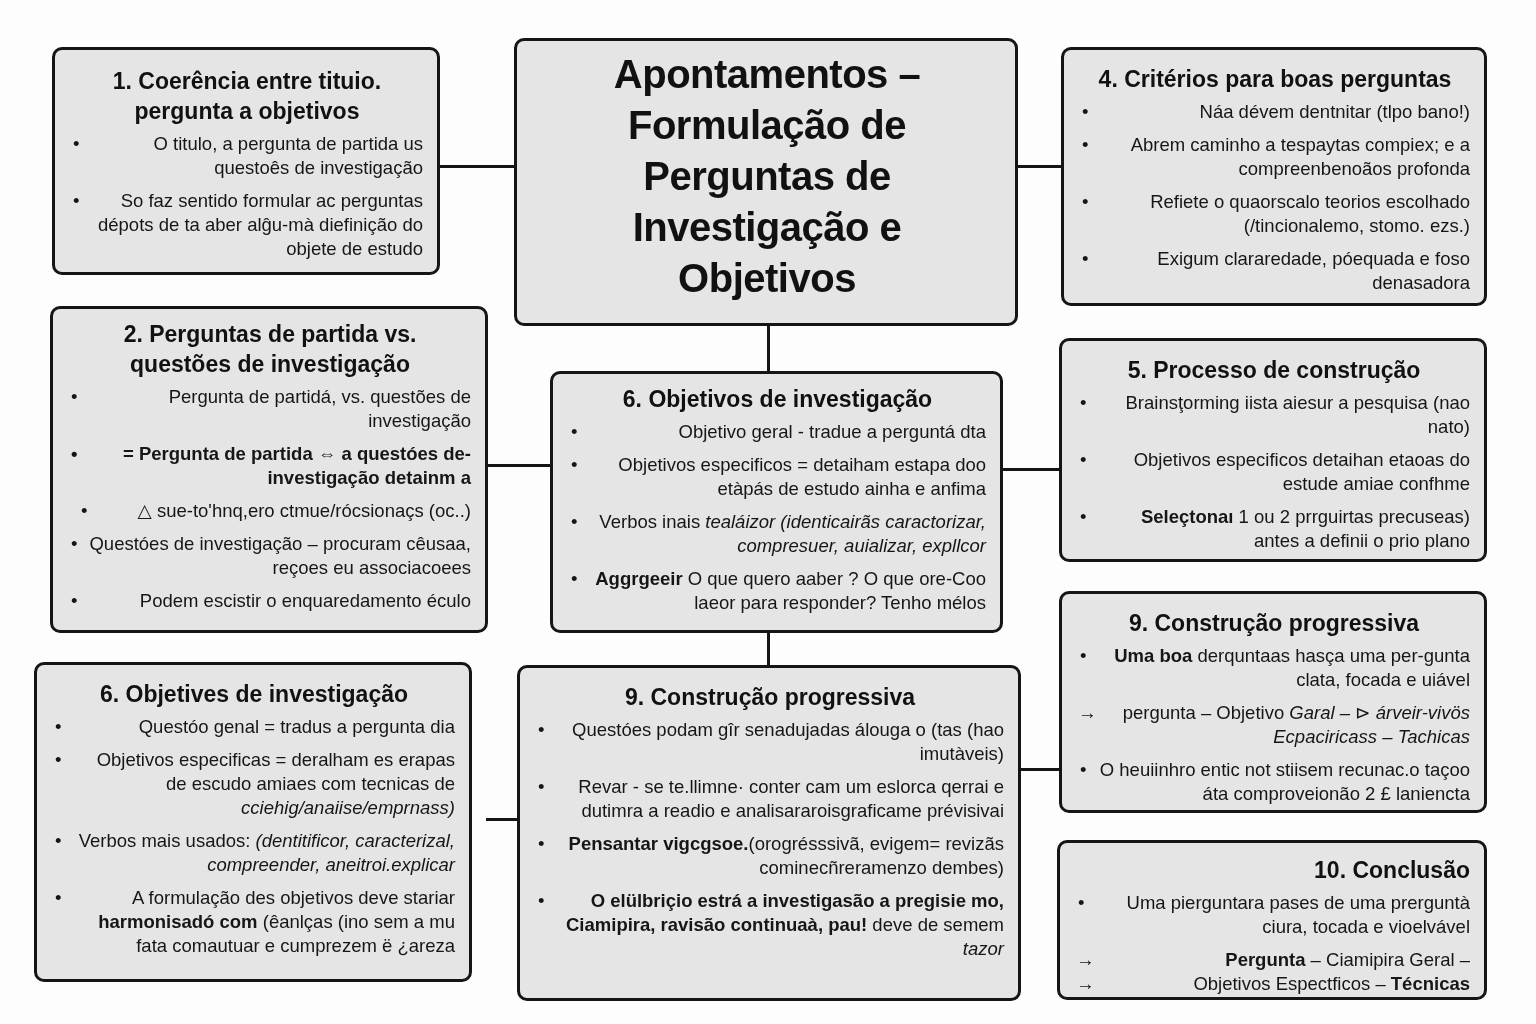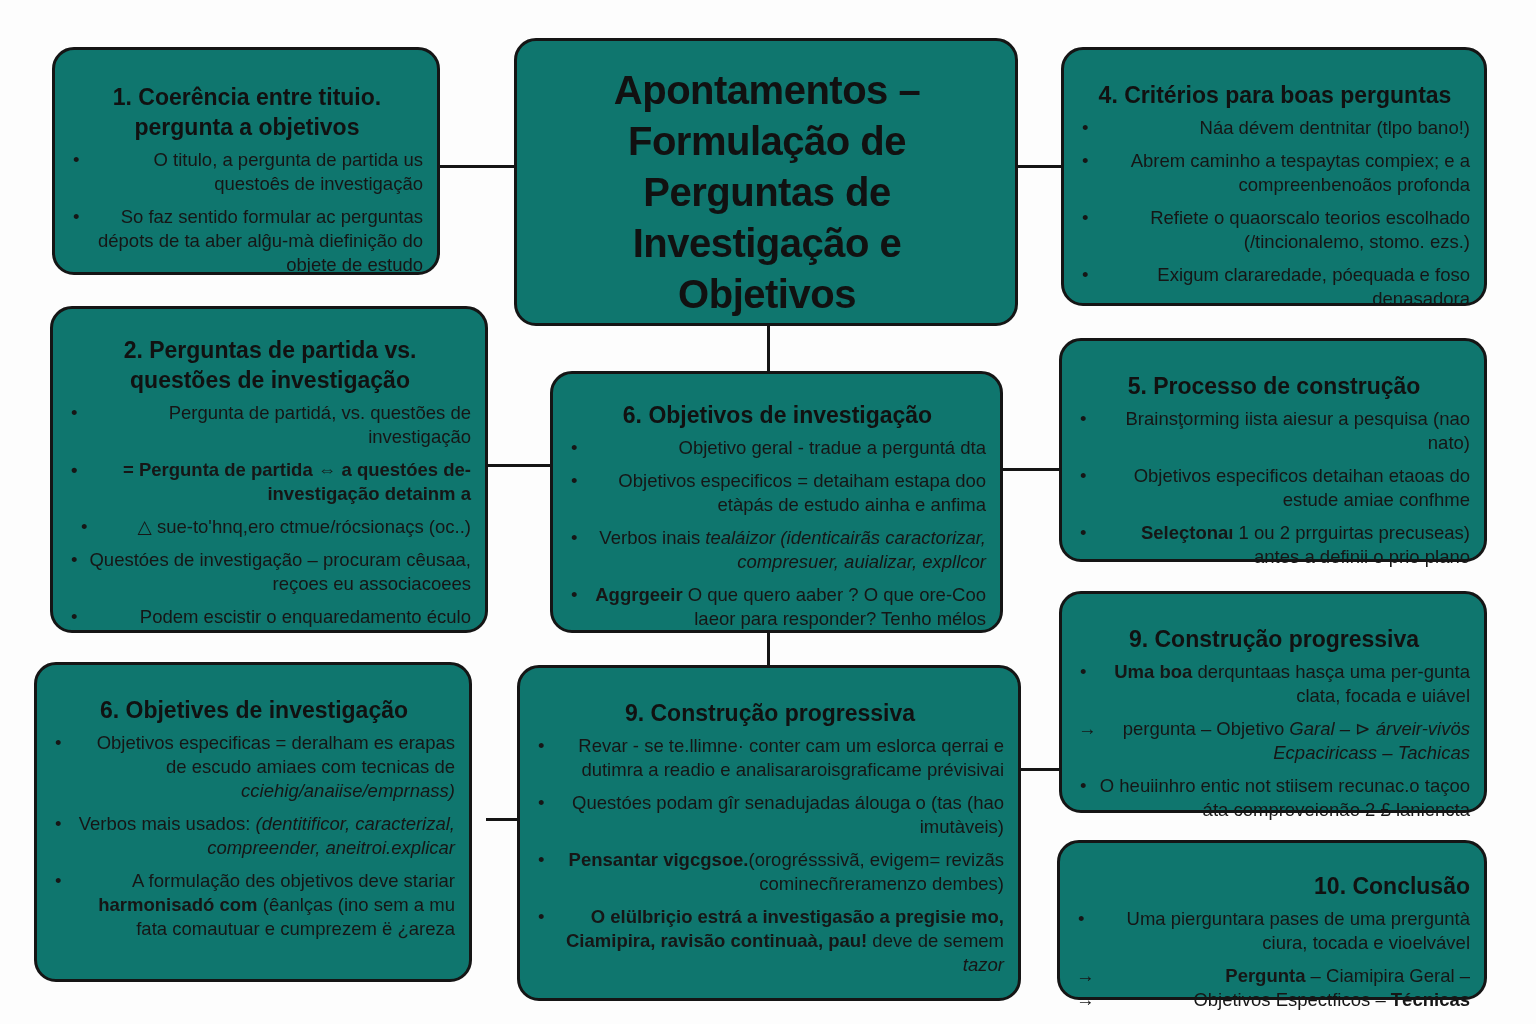--- a/index.html
+++ b/index.html
@@ -1,22 +1,22 @@
 <!DOCTYPE html>
 <html><head>
 <meta charset="utf-8">
 <style>
   html, body { margin:0; padding:0; }
   body {
     width:1536px; height:1024px; background:#fdfdfd; position:relative; overflow:hidden;
     font-family:"Liberation Sans", "DejaVu Sans", sans-serif; color:#111;
   }
   .box {
-    position:absolute; box-sizing:border-box; background:#0f766e;
-    border:3px solid #151515; border-radius:22px; padding:24px 14px 8px 16px;
+    position:absolute; box-sizing:border-box; background:#e5e5e5;
+    border:3px solid #151515; border-radius:10px; padding:8px 14px 8px 16px;
   }
   .box h2 {
     margin:2px 0 6px 0; font-size:23px; font-weight:bold; text-align:center; line-height:30px; color:#111;
   }
   .box ul { list-style:none; margin:0; padding:0; }
   .box li {
     position:relative; padding-left:18px; font-size:18.5px; line-height:24px; margin-bottom:9px; color:#161616;text-align:right;
   }
   .box li.bullet::before { content:"•"; position:absolute; left:2px; top:0; }
   .box li.arrow { padding-left:24px; }
@@ -103,31 +103,32 @@
   <ul>
     <li class="bullet">Brainsţorming iista aiesur a pesquisa (nao nato)</li>
     <li class="bullet">Objetivos especificos detaihan etaoas do estude amiae confhme</li>
     <li class="bullet"><span class="b">Seleçtonaı</span><span> 1 ou 2 prrguirtas precuseas) antes a definii o prio plano</span></li>
   </ul>
 </div>
 
 <div class="box" style="left:34px;top:662px;width:438px;height:320px;">
   <h2 style="margin-top:6px;">6. Objetives de investigação</h2>
   <ul>
+    <li class="bullet">Questóo genal = tradus a pergunta dia</li>
     <li class="bullet"><span>Objetivos especificas = deralham es erapas de escudo amiaes com tecnicas de </span><span class="i">cciehig/anaiise/emprnass)</span></li>
     <li class="bullet"><span>Verbos mais usados: </span><span class="i">(dentitificor, caracterizal, compreender, aneitroi.explicar</span></li>
     <li class="bullet"><span>A formulação des objetivos deve stariar </span><span class="b">harmonisadó com</span><span> (êanlças (ino sem a mu fata comautuar e cumprezem ë ¿areza</span></li>
   </ul>
 </div>
 
 <div class="box" style="left:517px;top:665px;width:504px;height:336px;">
   <h2 style="margin-top:6px;">9. Construção progressiva</h2>
   <ul>
+    <li class="bullet">Questóes podam gîr senadujadas álouga o (tas (hao imutàveis)</li>
     <li class="bullet">Revar - se te.llimne· conter cam um eslorca qerrai e dutimra a readio e analisararoisgraficame prévisivai</li>
-    <li class="bullet">Questóes podam gîr senadujadas álouga o (tas (hao imutàveis)</li>
     <li class="bullet"><span class="b">Pensantar vigcgsoe.</span><span>(orogrésssivã, evigem= revizãs cominecñreramenzo dembes)</span></li>
     <li class="bullet"><span class="b">O elülbriçio estrá a investigasão a pregisie mo, Ciamipira, ravisão continuaà, pau!</span><span> deve de semem </span><span class="i">tazor</span></li>
   </ul>
 </div>
 
 <div class="box" style="left:1059px;top:591px;width:428px;height:222px;">
   <h2 style="margin-top:6px;">9. Construção progressiva</h2>
   <ul>
     <li class="bullet"><span class="b">Uma boa</span><span> derquntaas hasça uma per-gunta clata, focada e uiável</span></li>
     <li class="arrow"><span>pergunta – Objetivo </span><span class="i">Garal – ⊳ árveir-vivös Ecpaciricass – Tachicas</span></li>

